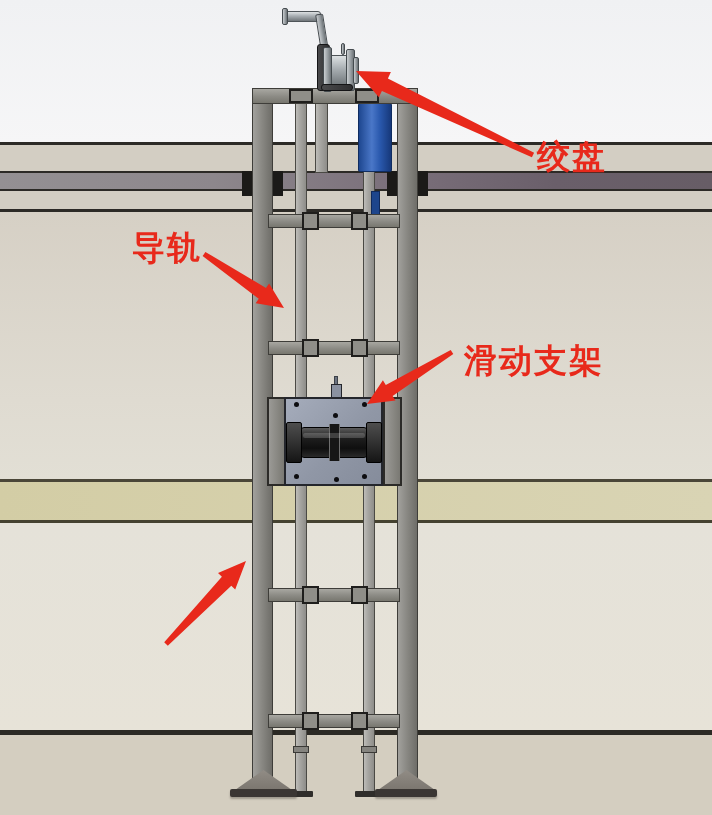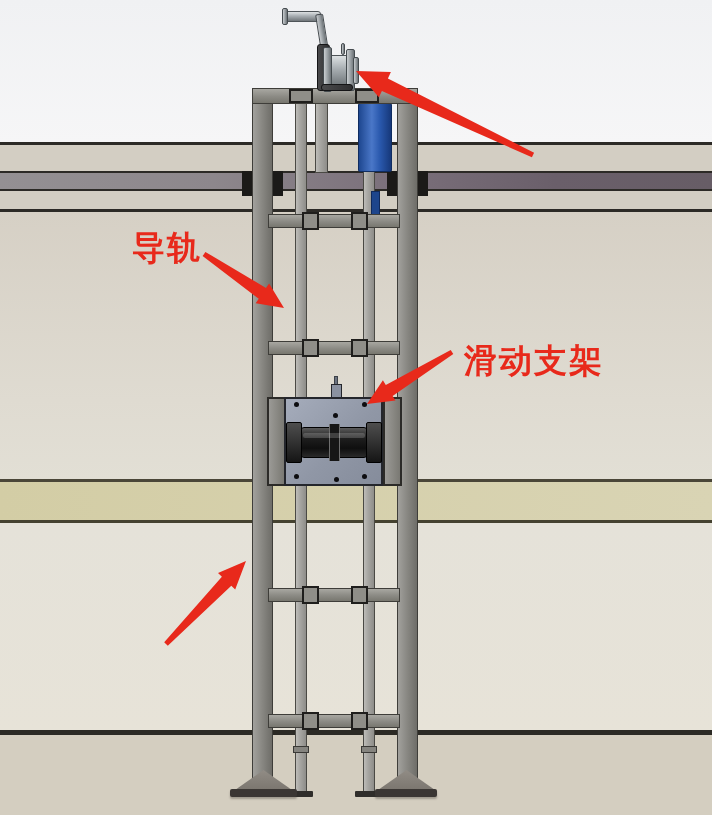--- a/index.html
+++ b/index.html
@@ -150,16 +150,17 @@
   <div class="p metal-v" style="left:353px;top:57px;width:6px;height:27px"></div>
   <div class="p dark-disc" style="left:321px;top:84px;width:32px;height:7px"></div>
 
   <svg class="overlay" width="712" height="815" viewBox="0 0 712 815">
     <polygon fill="var(--annotation-red,#e8291b)" points="534.1,152.7 387.9,78.4 390.9,72.1 356,71 378.9,97.3 381.9,91.0 531.9,157.3"></polygon>
     <polygon fill="var(--annotation-red,#e8291b)" points="202.6,256.1 258.8,298.8 255.7,303.3 284,308 269.1,283.5 266.0,288.0 205.4,251.9"></polygon>
     <polygon fill="var(--annotation-red,#e8291b)" points="450.7,349.9 385.8,384.9 382.9,380.2 367,404 395.5,400.6 392.6,395.9 453.3,354.1"></polygon>
     <polygon fill="var(--annotation-red,#e8291b)" points="167.8,645.7 231.3,585.7 235.2,589.5 246,561 218.0,572.9 221.9,576.7 164.2,642.3"></polygon>
   </svg>
 
+  <div class="lbl" style="left:537px;top:140px">绞盘</div>
   <div class="lbl" style="left:132px;top:231px">导轨</div>
   <div class="lbl" style="left:464px;top:344px">滑动支架</div>
 
 </div>
 
 </body></html>

